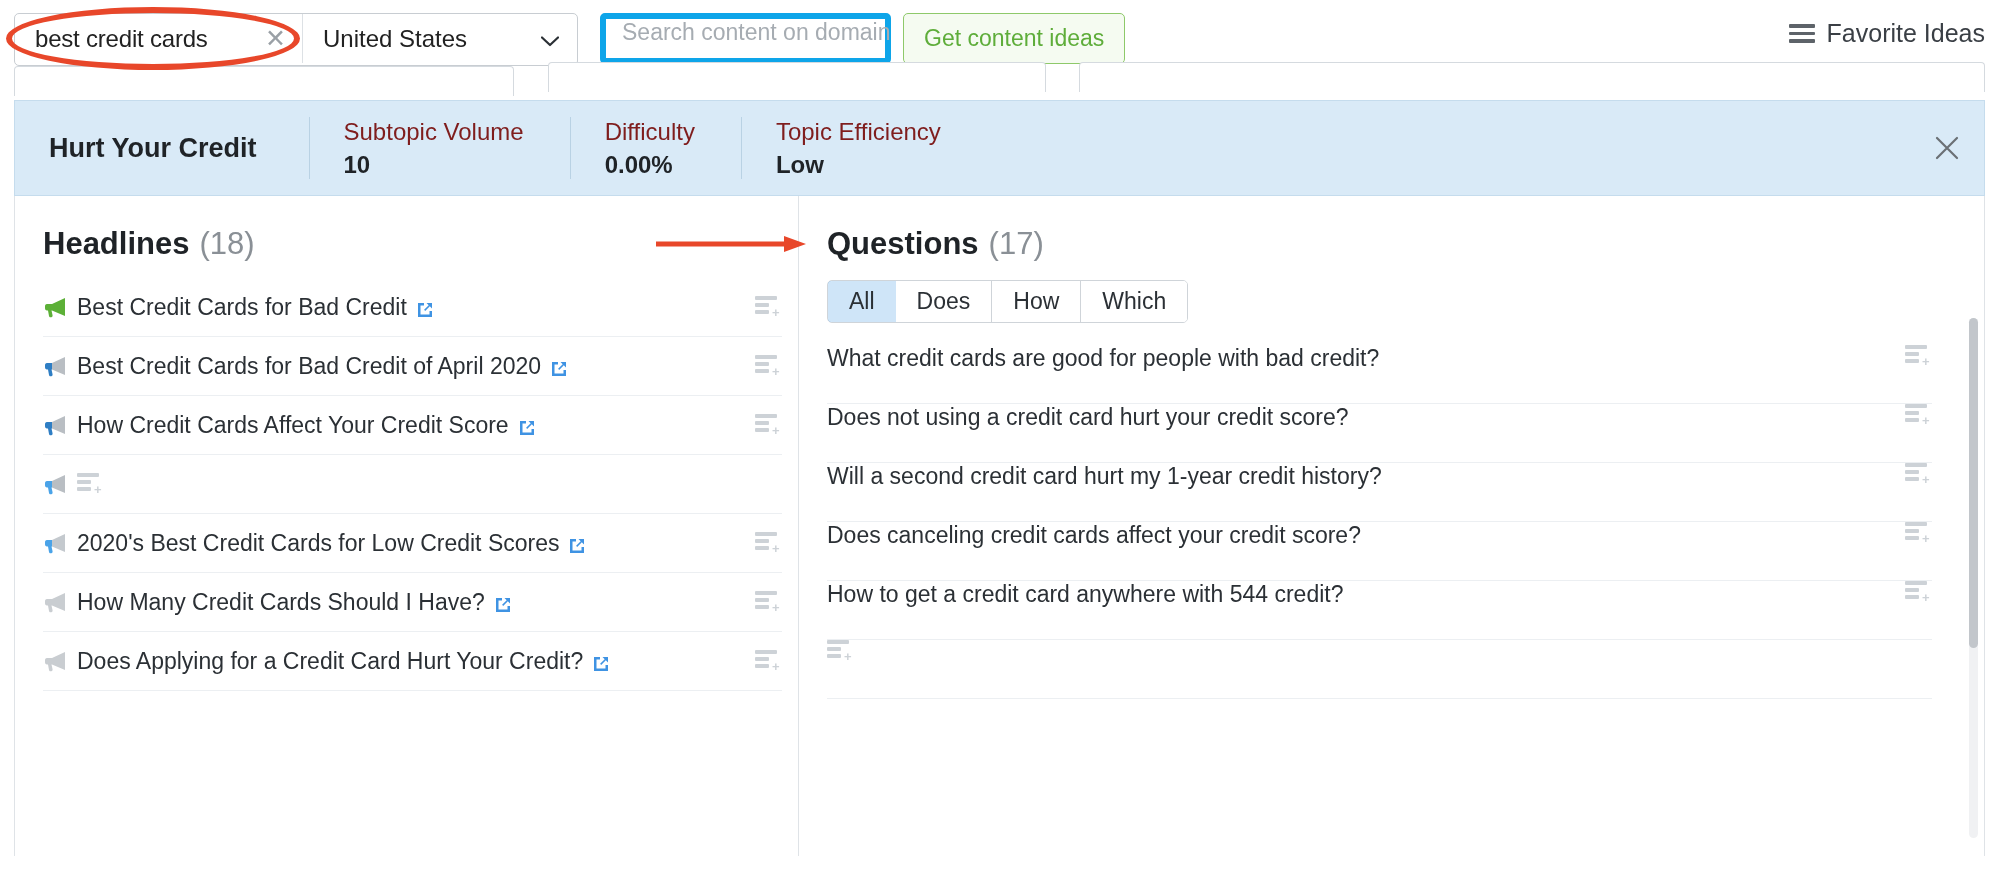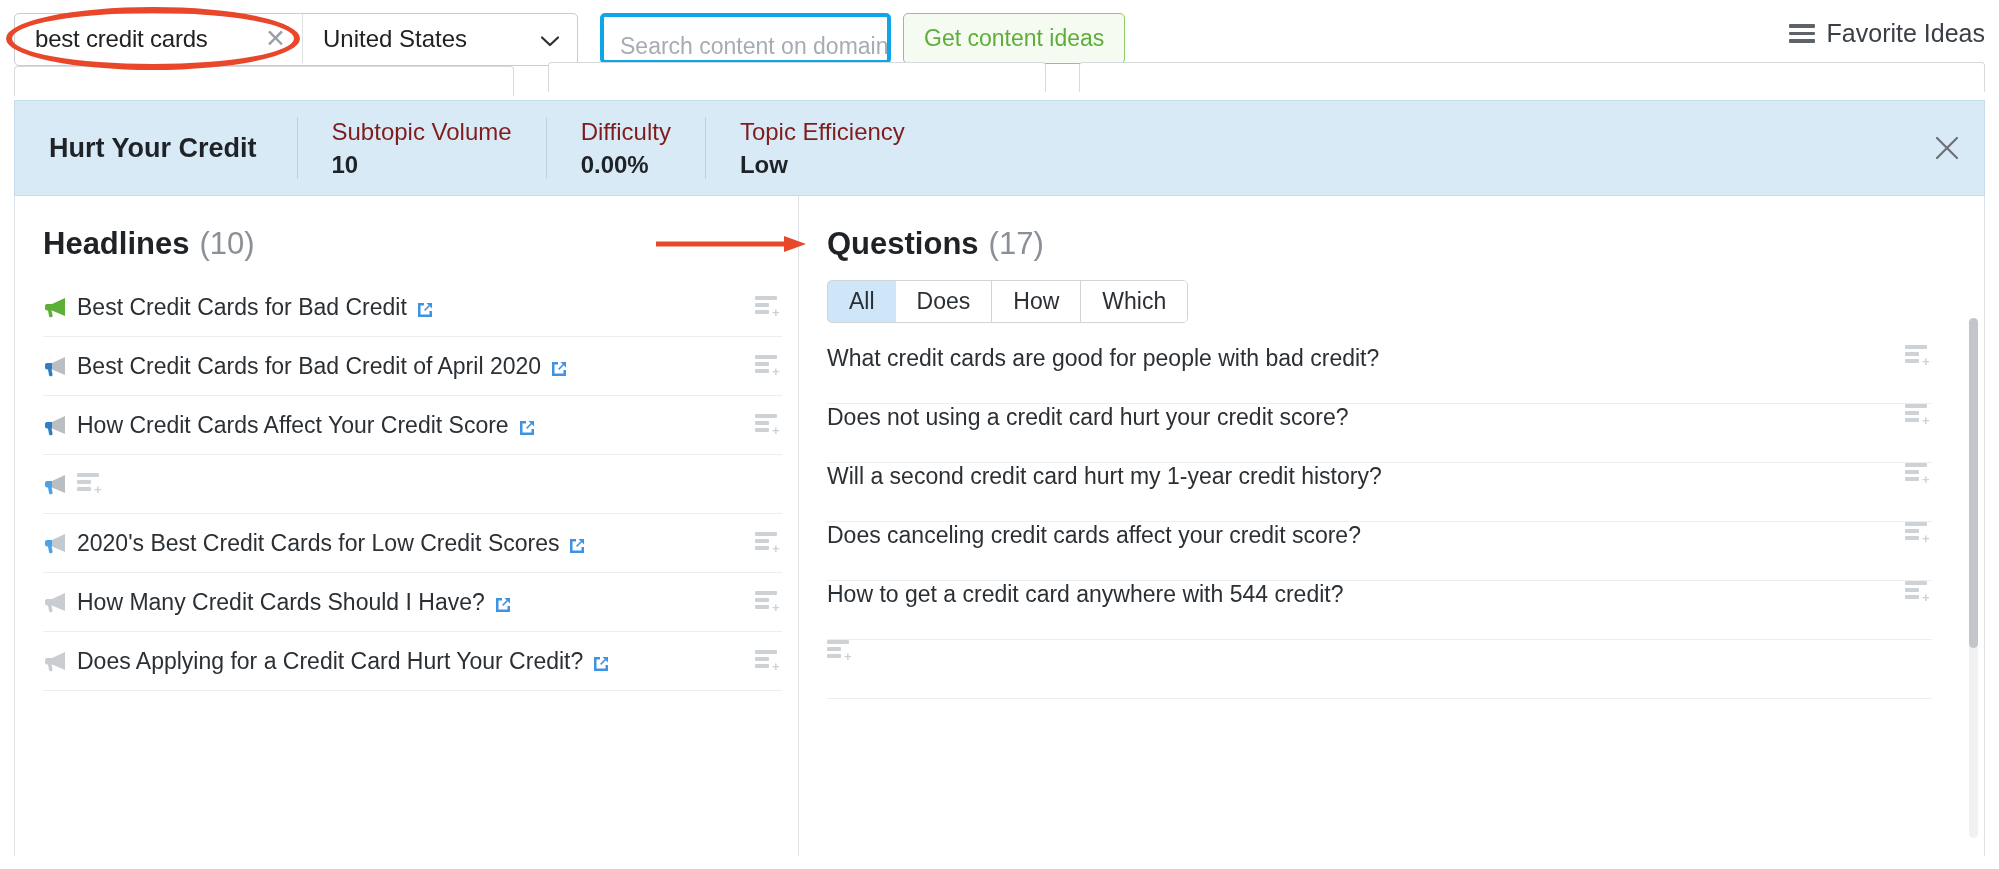--- a/index.html
+++ b/index.html
@@ -43,22 +43,22 @@
     display: flex; align-items: center; justify-content: space-between;
     padding: 0 18px 0 20px;
     cursor: pointer;
   }
   .country-value { font-size: 24px; color: #222; white-space: nowrap; }
   .chev { width: 18px; height: 11px; display: inline-block; }
 
   .domain-field {
     position: absolute; left: 600px; top: 13px;
     width: 291px; height: 51px;
-    border: 4px solid #0ea5e9; border-radius: 5px; background: #fff;
-    display: flex; align-items: flex-end; padding: 0 16px;
+    border: 6px solid #0ea5e9; border-radius: 5px; background: #fff;
+    display: flex; align-items: flex-start; padding: 0 16px;
   }
   .domain-ph { font-size: 23px; color: #a6acb2; white-space: nowrap; }
 
   .get-ideas {
     position: absolute; left: 903px; top: 13px;
     height: 51px; padding: 0 20px;
     border: 1px solid #8ec96a; border-radius: 5px;
     background: #f5fbf1; color: #5ead3a;
     font-size: 23px; font-family: Liberation Sans, sans-serif;
     display: flex; align-items: center; justify-content: center;
@@ -86,21 +86,21 @@
   .stub.s1 { left: 14px; width: 500px; }
   .stub.s2 { left: 548px; width: 498px; top: 62px; }
   .stub.s3 { left: 1079px; width: 906px; top: 62px; }
 
   
   .metrics {
     position: absolute; left: 14px; top: 100px;
     width: 1971px; height: 96px;
     background: #d9eaf7;
     border: 1px solid #c5dced;
-    display: flex; align-items: center;
+    display: flex; align-items: center; gap: 12px;
   }
   .m-title {
     font-size: 27px; font-weight: bold; color: #1f2327;
     padding-left: 34px; padding-right: 40px; white-space: nowrap;
   }
   .m-cell {
     padding: 0 34px; min-width: 120px;
     border-left: 1px solid #b9d2e4; height: 62px;
     display: flex; flex-direction: column; justify-content: center; gap: 5px;
   }
@@ -266,21 +266,21 @@
           <path d="M5 5 L25 25 M25 5 L5 25" stroke="#6b7075" stroke-width="2.2" stroke-linecap="round"></path>
         </svg>
     </span>
   </div>
 
   <div class="panels">
 
     <div class="panel-left">
       <div class="panel-head">
         <span>Headlines</span>
-        <span class="cnt">(10)</span>
+        <span class="cnt">(18)</span>
       </div>
 
       <div class="list">
 
         <div class="row">
           <span class="row-icon">
             <svg width="26" height="22" viewBox="0 0 26 22">
                 <path d="M22 2 L9 8 L4 8 C2.5 8 2 9 2 10.5 L2 12 C2 13.5 2.5 14.5 4 14.5 L5 14.5 L6 20 C6.2 21.2 7.2 21.5 8.3 21.2 C9.4 20.9 9.8 20 9.5 18.9 L8.5 14.5 L9 14.5 L22 20 Z" fill="#5cb037"></path>
               </svg>
           </span>

